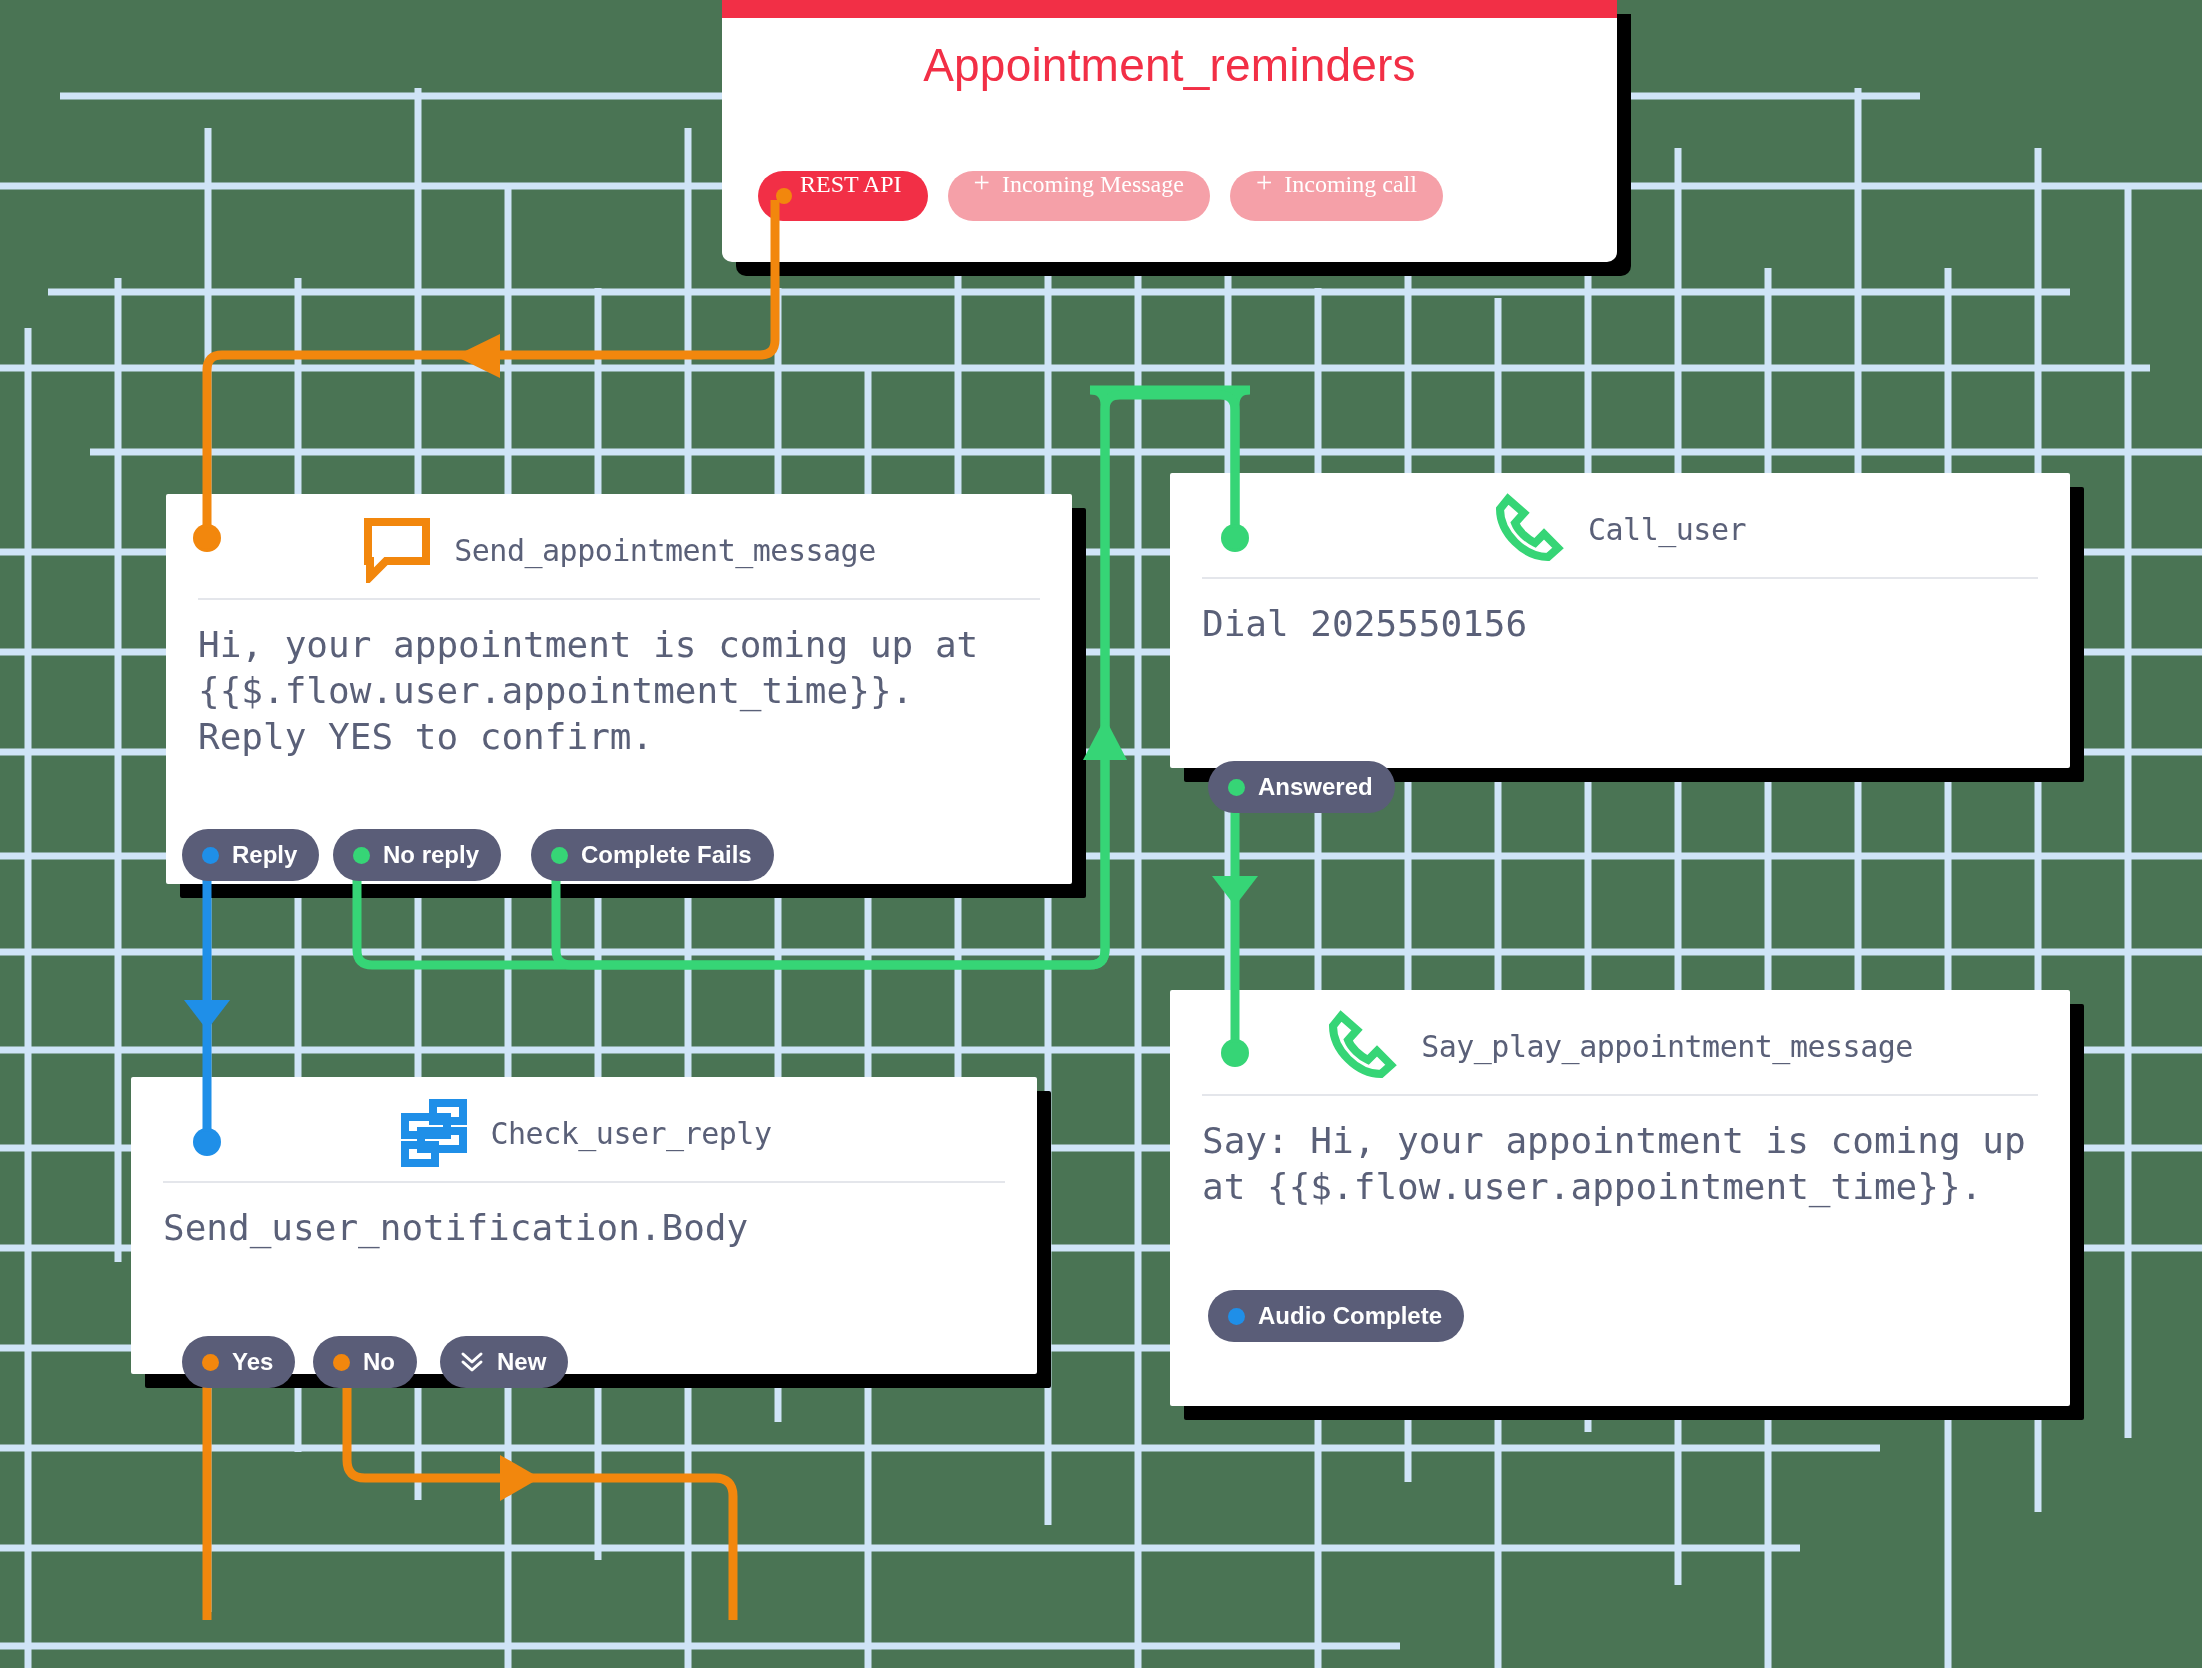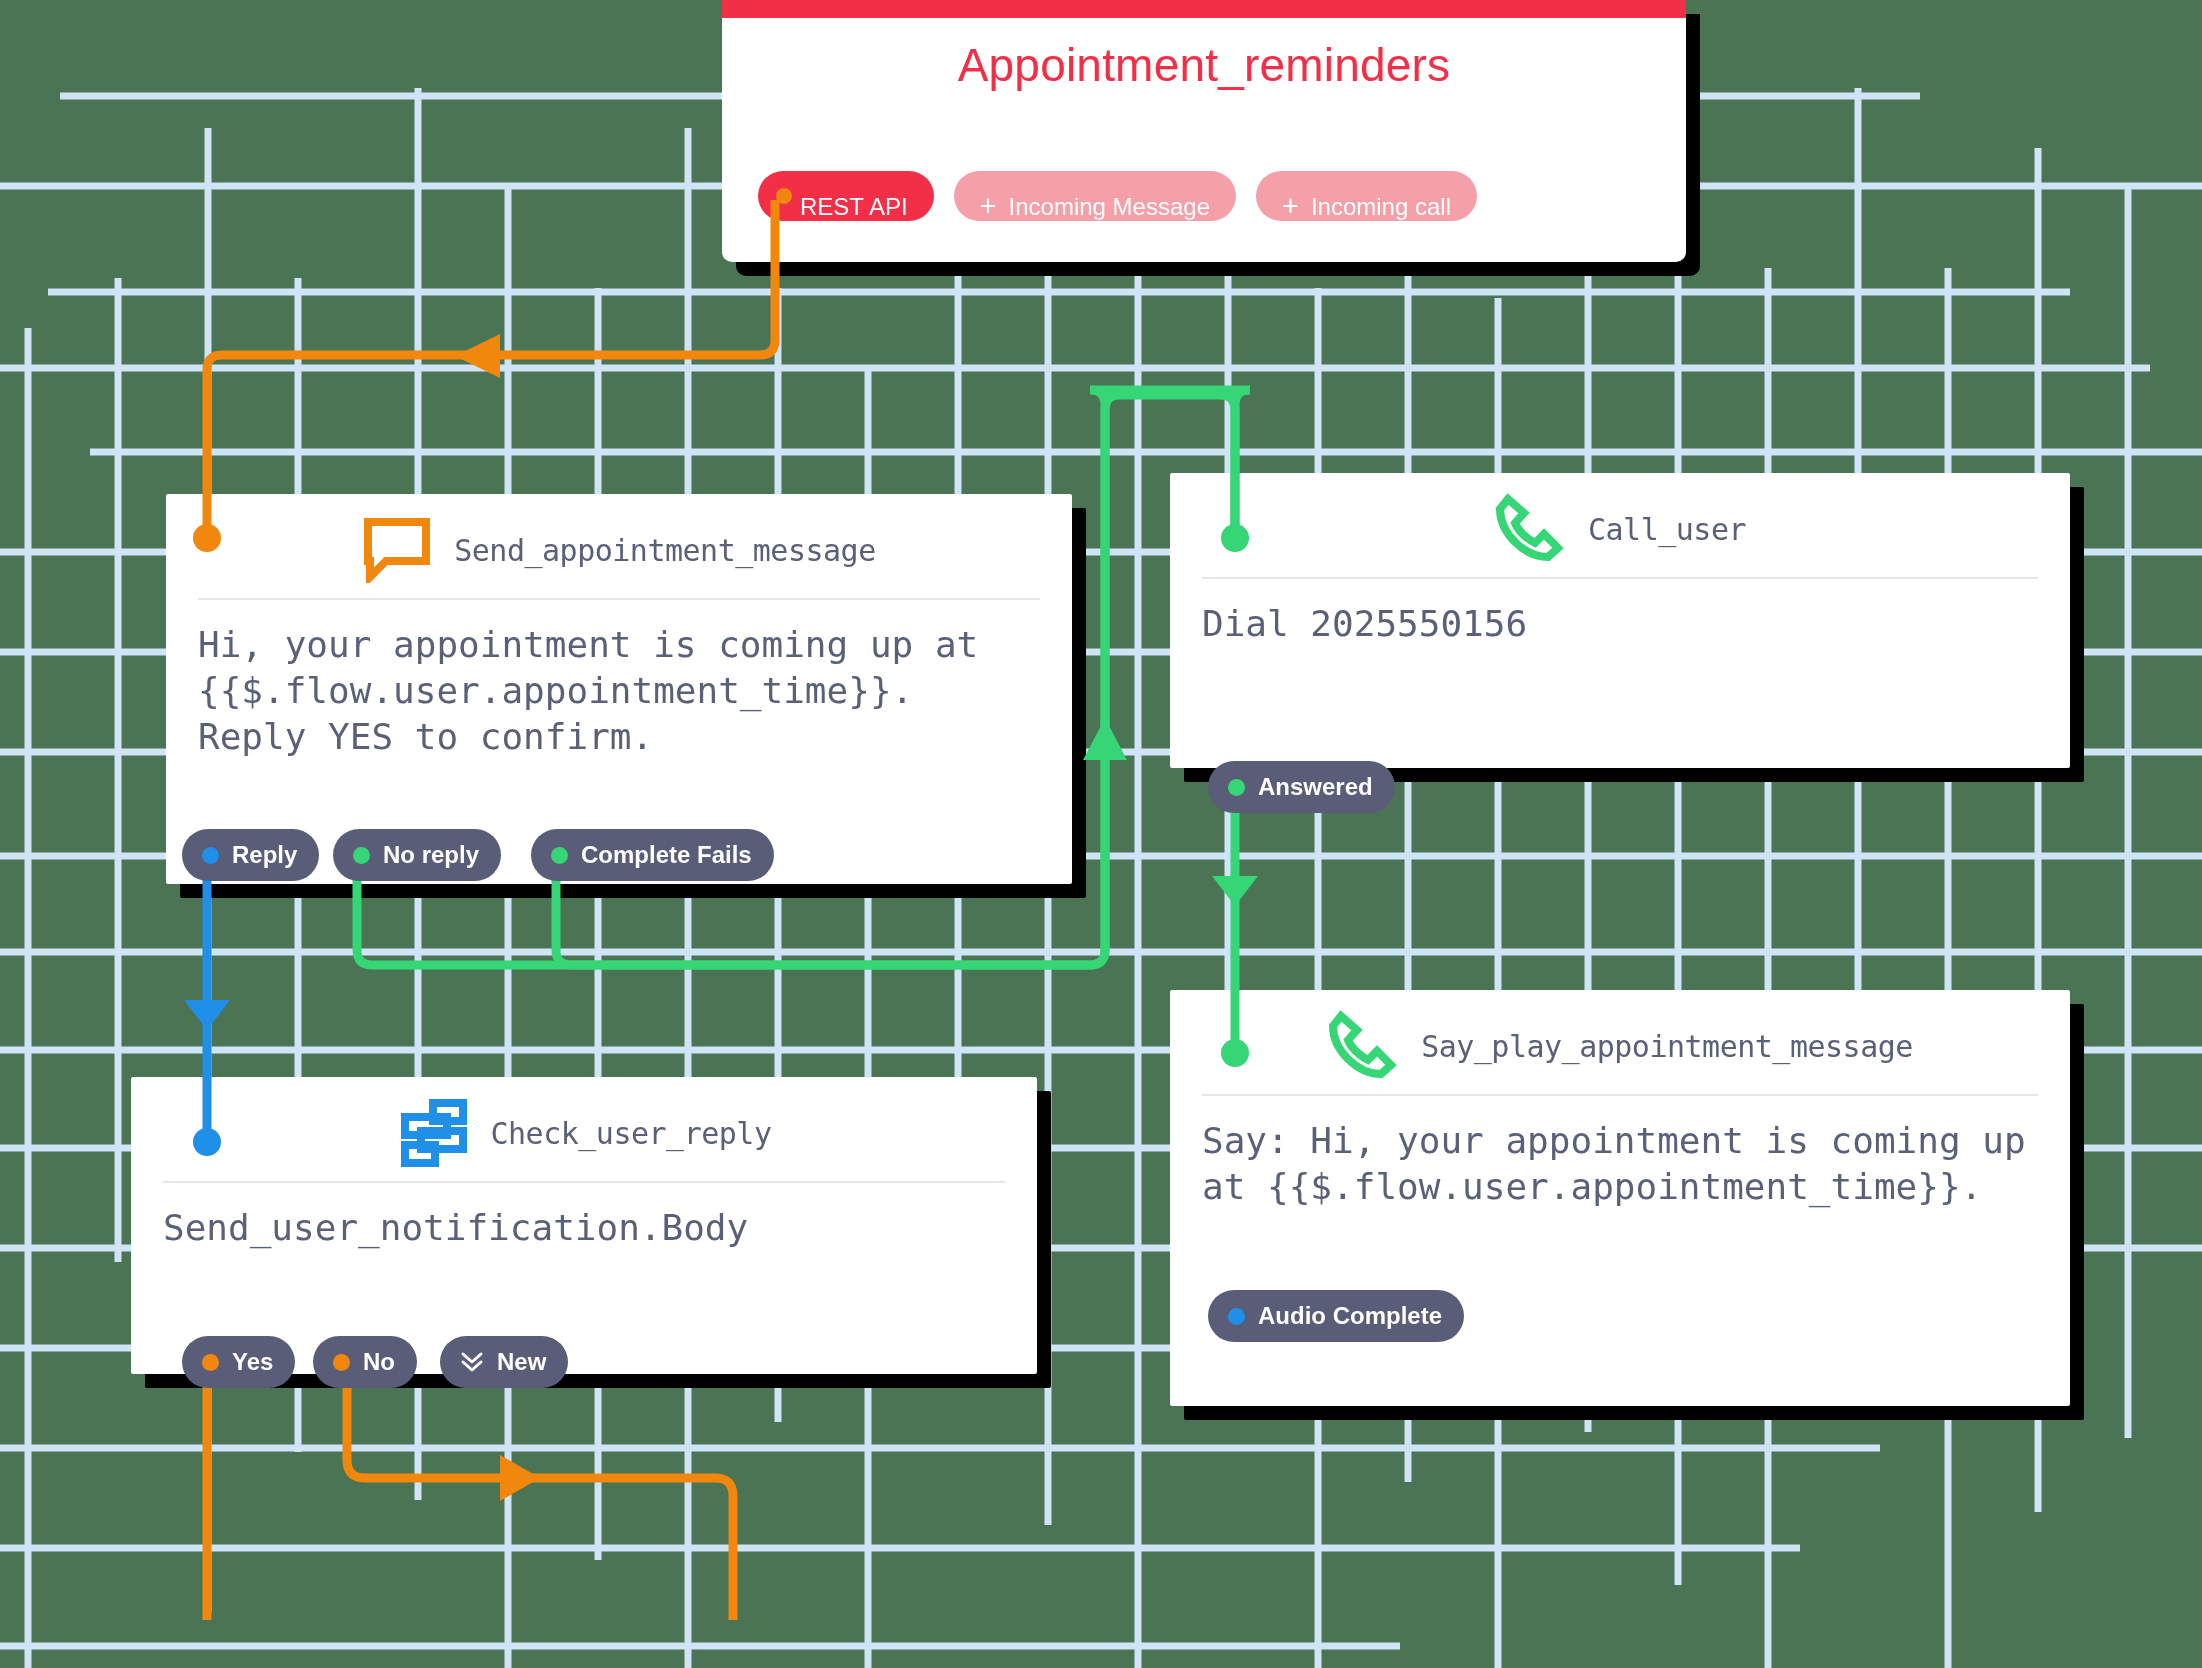--- a/index.html
+++ b/index.html
@@ -24,21 +24,21 @@
     pointer-events: none;
   }
   #gridsvg { z-index: 1; }
   #edgesvg { z-index: 3; }
 
   
   .trigger-card {
     position: absolute;
     left: 722px;
     top: 0px;
-    width: 964px;
+    width: 895px;
     height: 262px;
     background: #ffffff;
     border-radius: 0 0 10px 10px;
     box-shadow: 14px 14px 0 0 #000000;
     z-index: 2;
   }
   .trigger-topbar {
     position: absolute;
     left: 0; top: 0;
     width: 100%;
@@ -59,26 +59,26 @@
   .trigger-chips {
     position: absolute;
     left: 36px;
     top: 171px;
     display: flex;
     gap: 20px;
     align-items: center;
   }
   .chip {
     display: flex;
-    align-items: flex-end;
+    align-items: flex-start;
     gap: 12px;
     height: 50px;
     border-radius: 25px;
     padding: 0 26px;
-    font-family: Liberation Sans, sans-serif;
+    font-family: Liberation Serif, serif;
     font-size: 24px;
     color: #ffffff;
     white-space: nowrap;
   }
   .chip.primary { background: #f22f46; padding-left: 42px; }
   .chip.ghost { background: #f5a0a8; }
   .chip .plus {
     font-size: 29px;
     line-height: 1;
     font-weight: 300;

